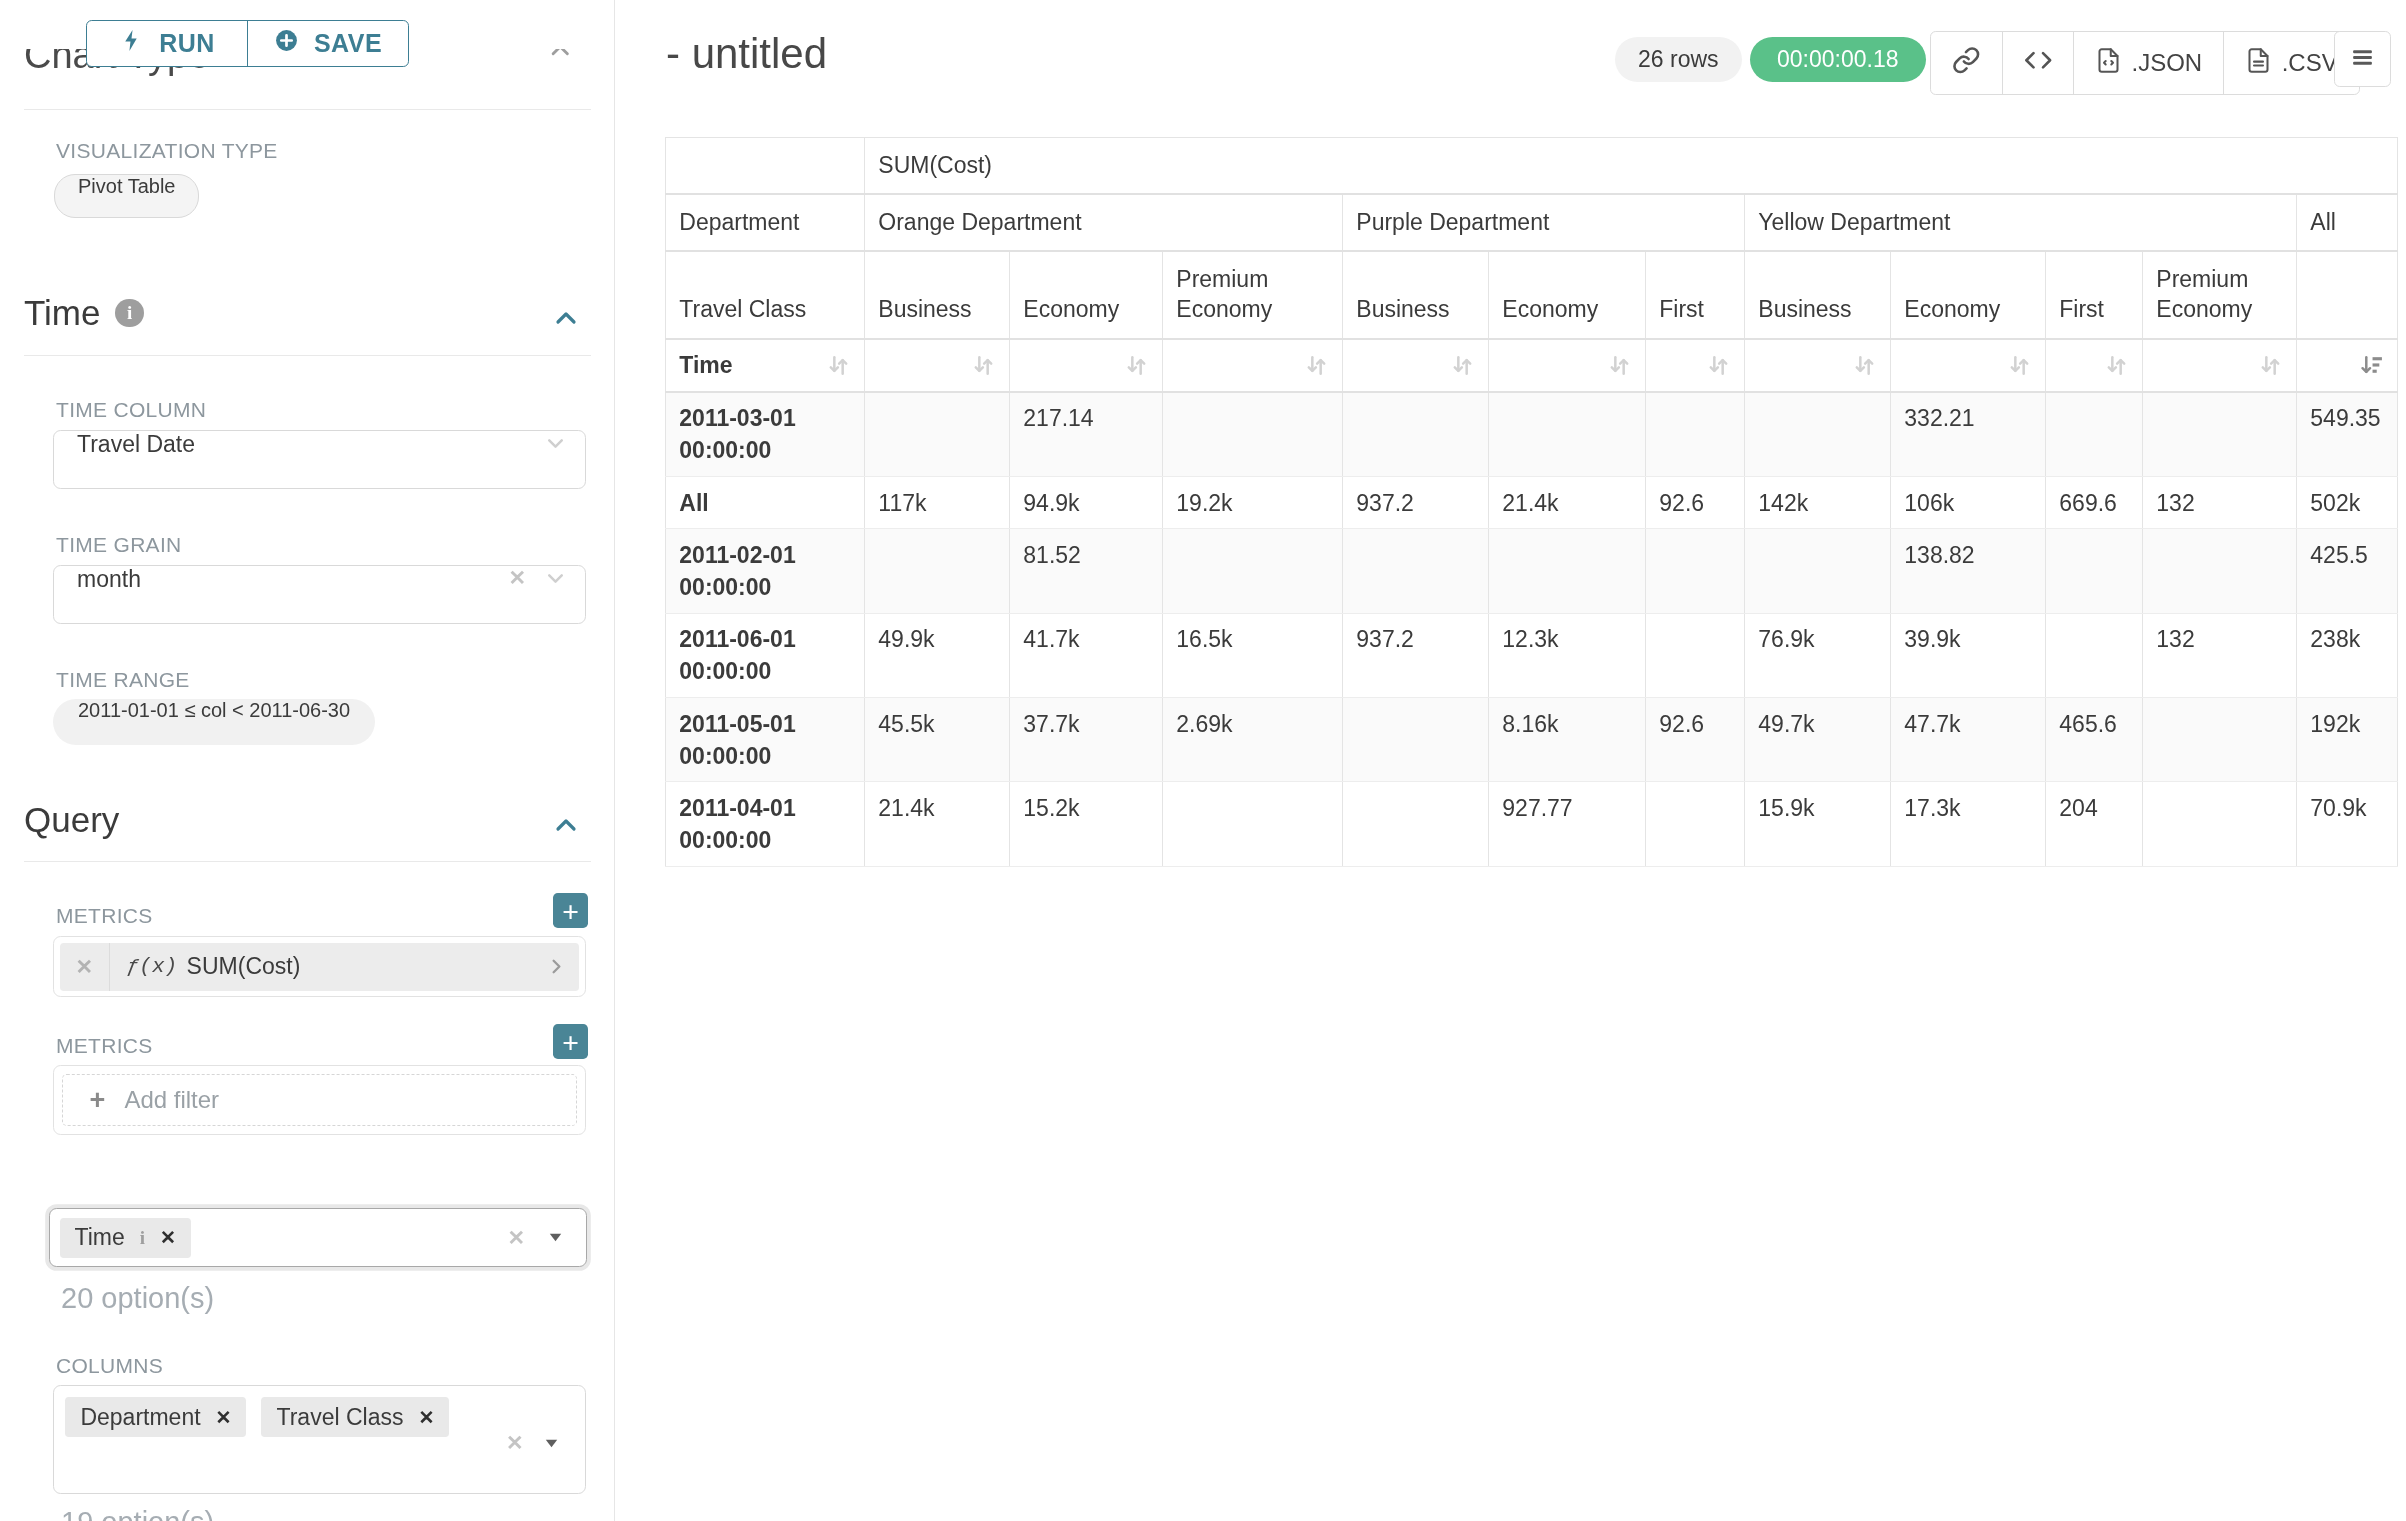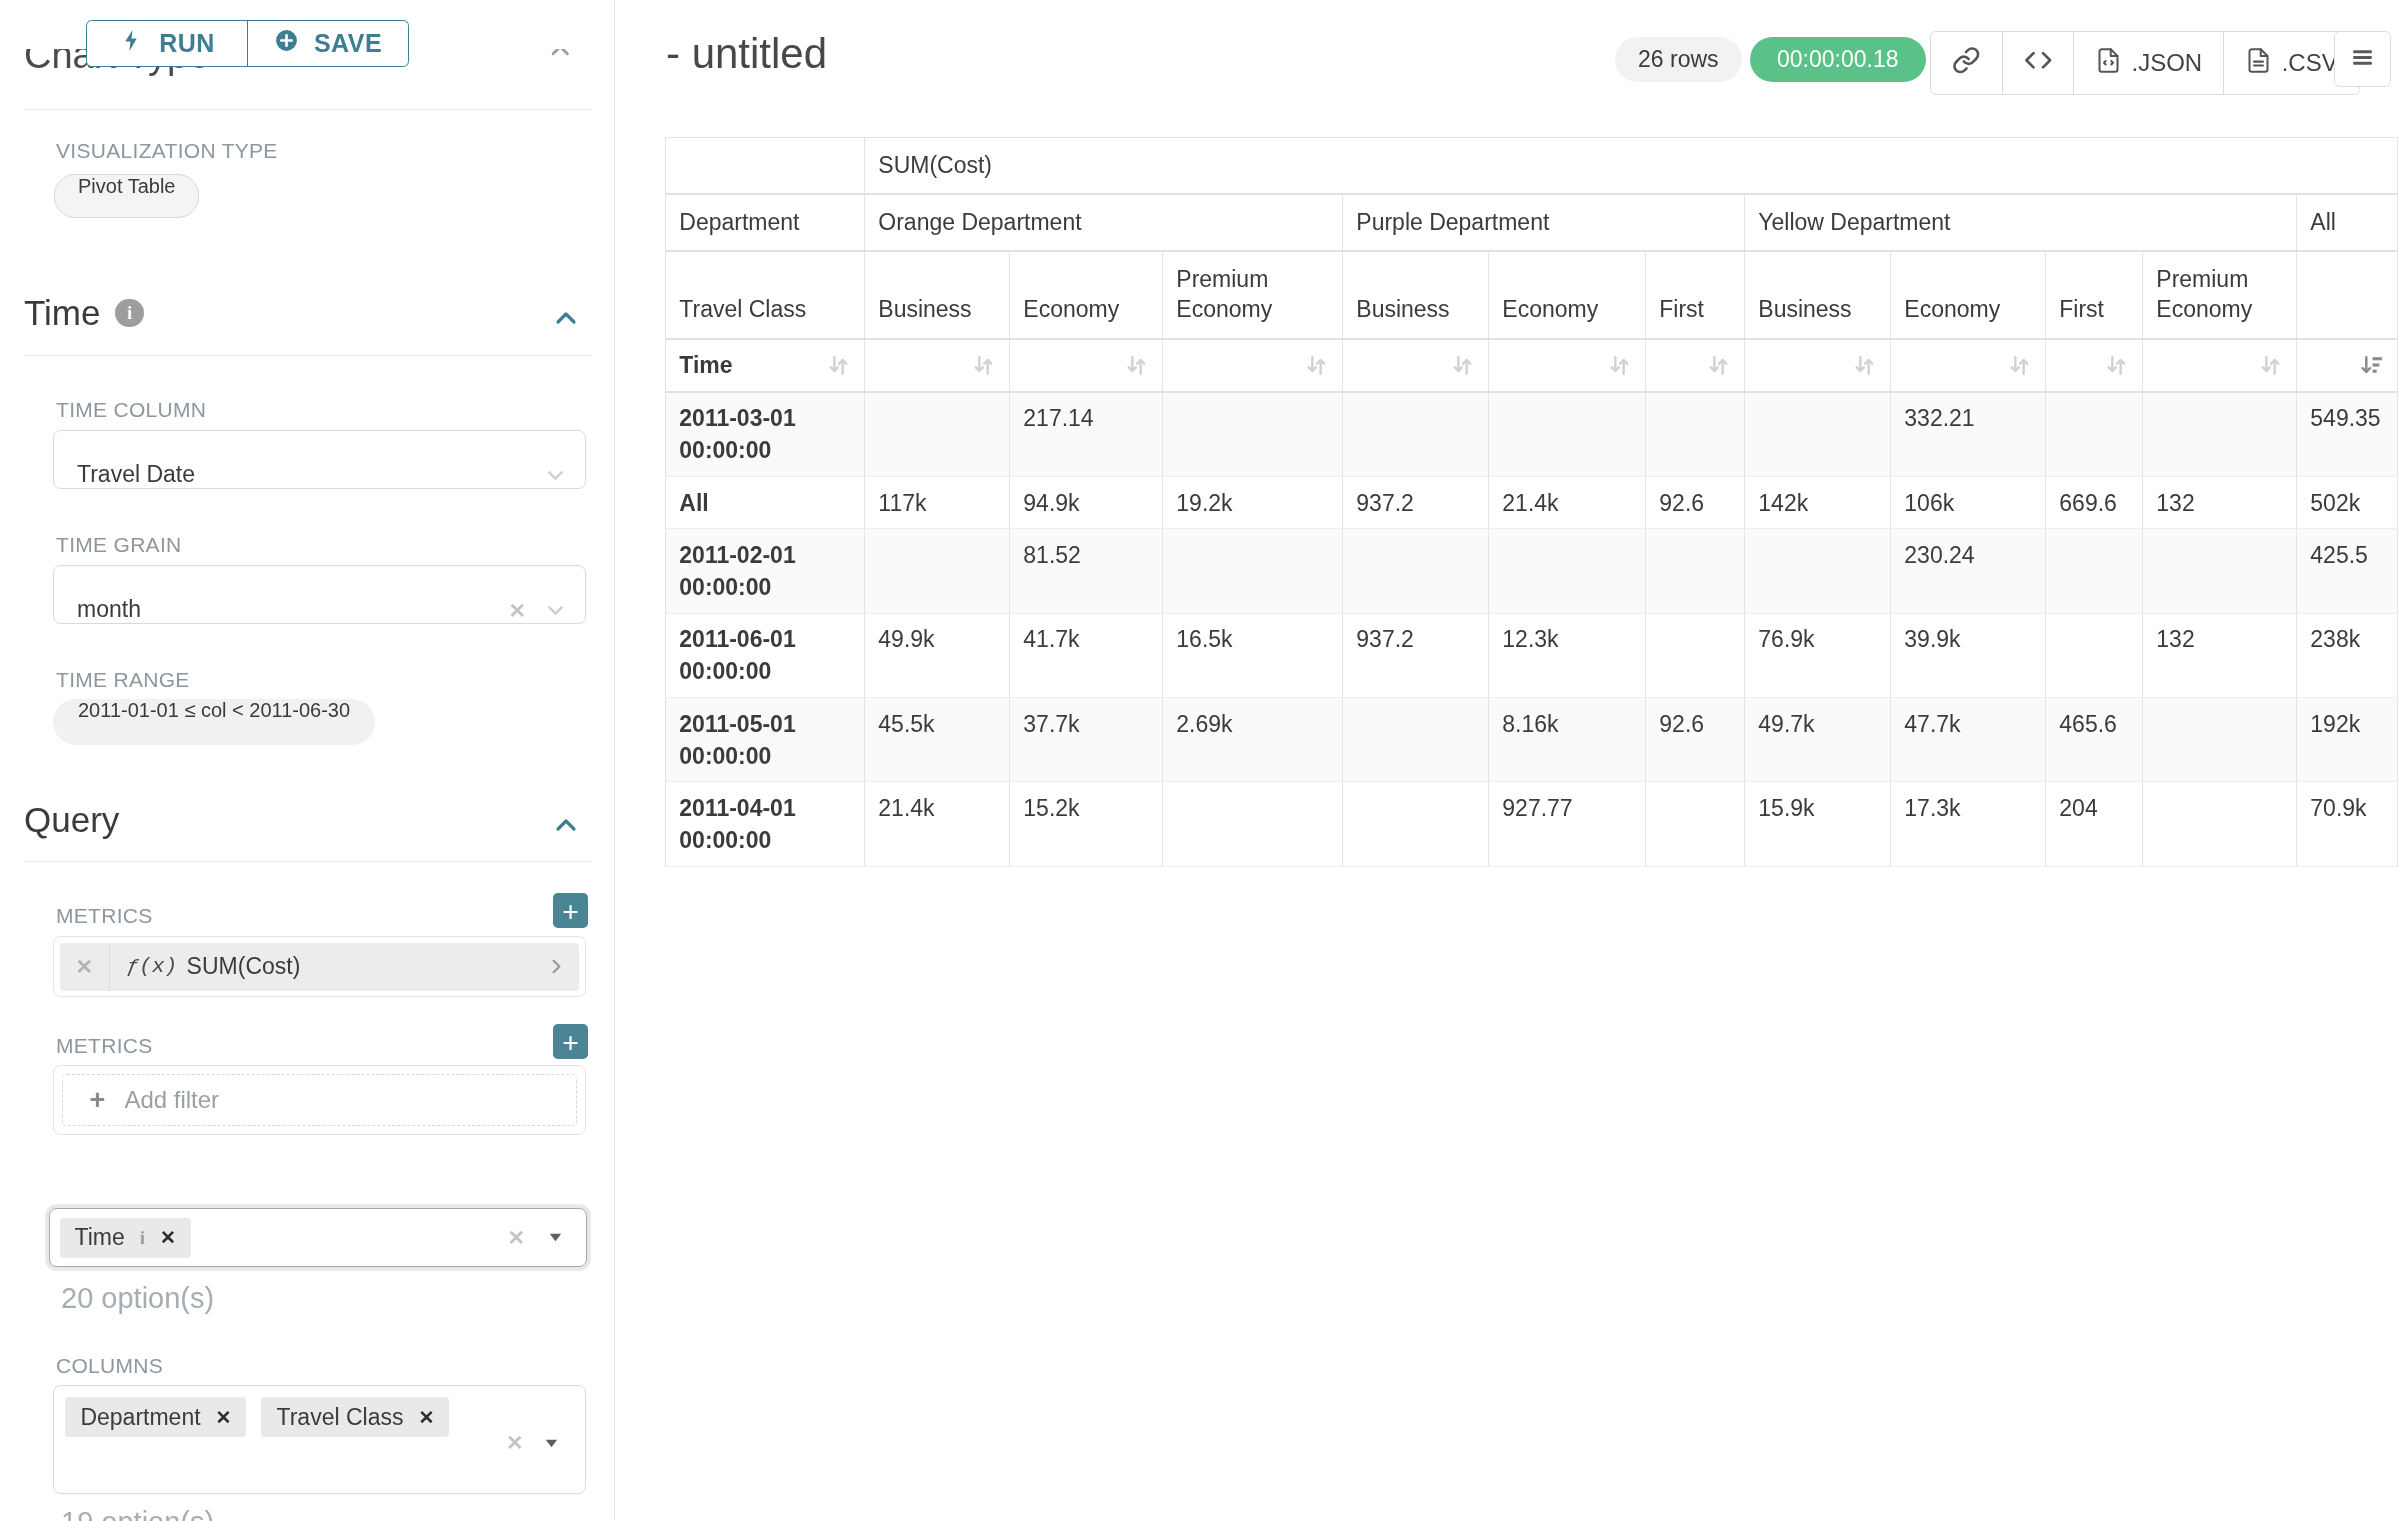--- a/index.html
+++ b/index.html
@@ -17,21 +17,21 @@
   .divider{position:absolute;left:24px;width:567px;height:1px;background:#e9e9e9;}
   .ctl-label{position:absolute;left:56px;font-size:21px;color:#8d979e;letter-spacing:0.3px;}
   .sec-heading{position:absolute;left:24px;font-size:35px;color:#3b3b3b;display:flex;align-items:center;gap:15px;}
   .info-circle{width:28.5px;height:28.5px;border-radius:50%;background:#9e9e9e;color:#fff;display:inline-flex;
     align-items:center;justify-content:center;font-size:19px;font-weight:700;font-family:"Liberation Serif",serif;}
   .sec-chevron{position:absolute;left:550px;}
   .pill{position:absolute;display:inline-flex;font-size:20px;color:#3b3b3b;}
   .viz-pill{left:54px;top:174px;height:42px;padding:0 23px;border:1px solid #d9d9d9;border-radius:21px;background:#f4f4f4;}
   .range-pill{left:53px;top:699px;height:46px;padding:0 25px;border-radius:23px;background:#f1f1f1;}
   .select{position:absolute;left:53px;width:533px;height:59px;border:1px solid #d9d9d9;border-radius:7.6px;
-    box-sizing:border-box;background:#fff;display:flex;align-items:flex-end;font-size:23px;color:#3b3b3b;}
+    box-sizing:border-box;background:#fff;display:flex;align-items:flex-start;font-size:23px;color:#3b3b3b;}
   .select .val{padding-left:23px;}
   .select .x{position:absolute;right:59px;color:#c4c4c4;font-size:21px;font-weight:700;cursor:pointer;}
   .select .dd{position:absolute;right:17px;display:flex;align-items:center;}
   .plus-btn{position:absolute;left:553px;width:35px;height:35px;border-radius:4.8px;background:#4a8596;color:#fff;
     display:flex;align-items:center;justify-content:center;font-size:28.5px;font-weight:400;cursor:pointer;line-height:0;}
   .metric-box{position:absolute;left:53px;top:936px;width:533px;height:61px;border:1px solid #e2e2e2;border-radius:7.6px;
     box-sizing:border-box;padding:5.7px;background:#fff;}
   .metric-chip{height:48px;background:#ececec;border-radius:3.8px;display:flex;align-items:center;}
   .metric-chip .xzone{width:49px;display:flex;align-items:center;justify-content:center;color:#b3b3b3;
     font-size:21px;font-weight:700;border-right:1px solid #dcdcdc;align-self:stretch;cursor:pointer;}
@@ -544,21 +544,21 @@
       </tr>
       <tr class="stripe">
         <td class="rowlabel">2011-02-01 00:00:00</td>
         <td></td>
         <td>81.52</td>
         <td></td>
         <td></td>
         <td></td>
         <td></td>
         <td></td>
-        <td>230.24</td>
+        <td>138.82</td>
         <td></td>
         <td></td>
         <td>425.5</td>
       </tr>
       <tr class="">
         <td class="rowlabel">2011-06-01 00:00:00</td>
         <td>49.9k</td>
         <td>41.7k</td>
         <td>16.5k</td>
         <td>937.2</td>

